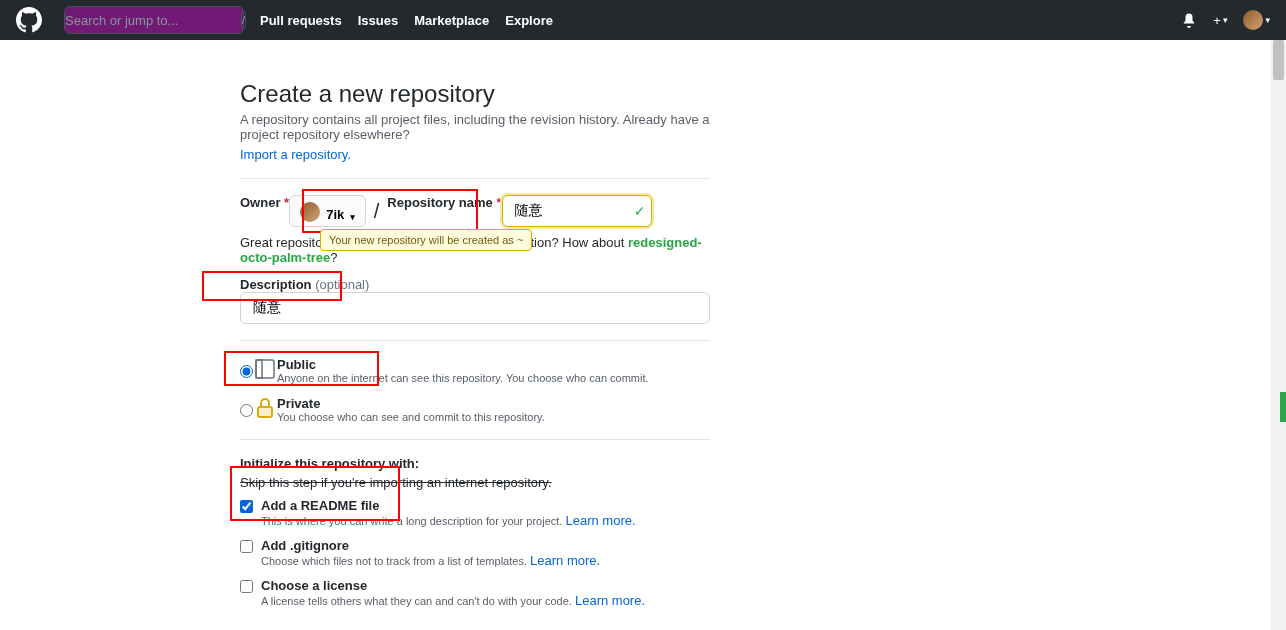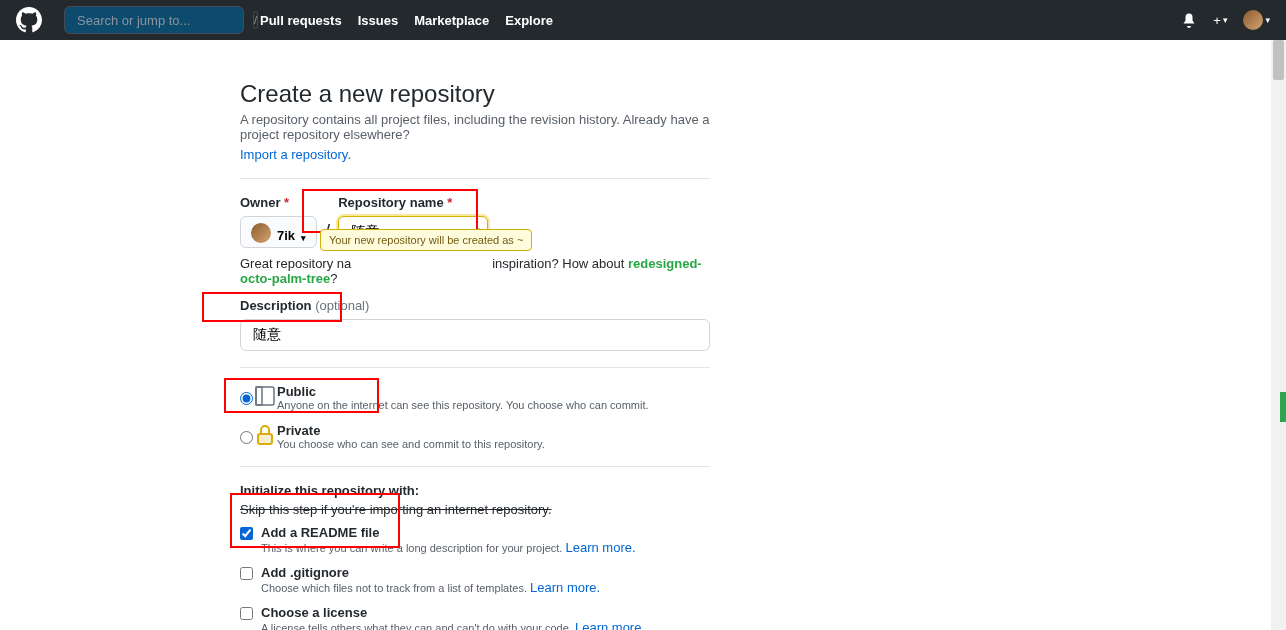--- a/index.html
+++ b/index.html
@@ -1,42 +1,42 @@
 <!DOCTYPE html>
 <html><head>
   <meta charset="utf-8">
   <style>
     * { margin: 0; padding: 0; box-sizing: border-box; }
     body { font-family: -apple-system, BlinkMacSystemFont, "Segoe UI", Helvetica, Arial, sans-serif; font-size: 14px; color: #24292e; background: #fff; }
     
     
     .header { background: #24292e; height: 40px; display: flex; align-items: center; padding: 0 16px; }
     .logo { width: 32px; height: 32px; color: #fff; display: flex; align-items: center; }
-    .search-box { margin-left: 16px; background: #0c4a6e; border: 1px solid #444d56; border-radius: 6px; width: 180px; height: 28px; display: flex; align-items: center; padding: 0 12px; }
+    .search-box { margin-left: 16px; background: #701a75; border: 1px solid #444d56; border-radius: 6px; width: 180px; height: 28px; display: flex; align-items: center; padding: 0 0; }
     .search-input { background: transparent; border: none; color: #fff; font-size: 13px; flex: 1; outline: none; }
     .search-input::placeholder { color: #8b949e; }
     .search-slash { border: 1px solid #444d56; border-radius: 3px; width: 18px; height: 18px; display: flex; align-items: center; justify-content: center; color: #8b949e; font-size: 11px; }
     .nav-links { display: flex; gap: 16px; margin-left: 16px; }
     .nav-link { color: #fff; font-size: 13px; font-weight: 600; text-decoration: none; }
     .header-right { margin-left: auto; display: flex; align-items: center; gap: 16px; }
     .header-icon { color: #fff; width: 16px; height: 16px; }
     .avatar { width: 20px; height: 20px; border-radius: 50%; background: linear-gradient(135deg, #8b5a2b, #d4a574); }
     .plus-caret { color: #fff; font-size: 13px; display: flex; align-items: center; gap: 2px; }
     .caret { font-size: 9px; }
     
     
     .main { max-width: 870px; margin: 0 auto; padding: 40px 32px; }
     .main-inner { max-width: 470px; margin-left: 0; }
     h1 { font-size: 24px; font-weight: 400; margin-bottom: 4px; }
     .subhead { color: #586069; font-size: 13px; margin-bottom: 4px; }
     .link { color: #0366d6; text-decoration: none; font-size: 13px; }
     hr.divider { border: none; border-top: 1px solid #e1e4e8; margin: 16px 0; }
     
     .form-row { display: flex; align-items: flex-start; gap: 8px; margin-bottom: 8px; position: relative; }
-    .form-group { display: flex; flex-direction: column; }
+    .form-group { display: flex; flex-direction: row; }
     .label { font-weight: 600; font-size: 13px; margin-bottom: 6px; }
     .required { color: #cb2431; }
     
     .owner-btn { border: 1px solid #d1d5da; border-radius: 6px; background: #fafbfc; padding: 4px 10px; height: 32px; display: flex; align-items: flex-end; gap: 6px; font-size: 13px; font-weight: 600; }
     .owner-avatar { width: 20px; height: 20px; border-radius: 50%; background: linear-gradient(135deg, #8b5a2b, #d4a574); }
     .slash { font-size: 20px; font-weight: 400; color: #24292e; align-self: flex-end; margin-bottom: 4px; }
     
     .text-input { border: 1px solid #d1d5da; border-radius: 6px; padding: 5px 12px; height: 32px; font-size: 14px; background: #fff; }
     .text-input.wide { width: 100%; }
     .repo-name-input { width: 150px; border-color: #d4b100; background: #fff; box-shadow: 0 0 0 2px #f9e79f; }
@@ -135,21 +135,21 @@
       <div class="redbox" style="top:-6px; left:62px; width:176px; height:44px;"></div>
 
       <div class="tooltip">Your new repository will be created as ~</div>
     </div>
     
     <div class="hint">
       <span>Great repository na</span>&nbsp;&nbsp;&nbsp;&nbsp;&nbsp;&nbsp;&nbsp;&nbsp;&nbsp;&nbsp;&nbsp;&nbsp;&nbsp;&nbsp;&nbsp;&nbsp;&nbsp;&nbsp;&nbsp;&nbsp;&nbsp;&nbsp;&nbsp;&nbsp;&nbsp;&nbsp;&nbsp;&nbsp;&nbsp;&nbsp;&nbsp;&nbsp;&nbsp;&nbsp;&nbsp;&nbsp;&nbsp;&nbsp;&nbsp;<span>inspiration? How about </span><a class="link suggestion">redesigned-octo-palm-tree</a><span>?</span>
     </div>
     
     <div style="position:relative; margin-bottom:12px;">
-      <div class="desc-label" style="margin-bottom:6px;">
+      <div class="desc-label" style="">
         <span>Description</span> <span class="optional">(optional)</span>
       </div>
       <input class="text-input wide" value="随意" style="">
       <div class="redbox" style="top:-6px; left:-38px; width:140px; height:30px;"></div>
     </div>
     
     <hr class="divider">
     
     <div style="position:relative;">
       <div class="radio-row">

